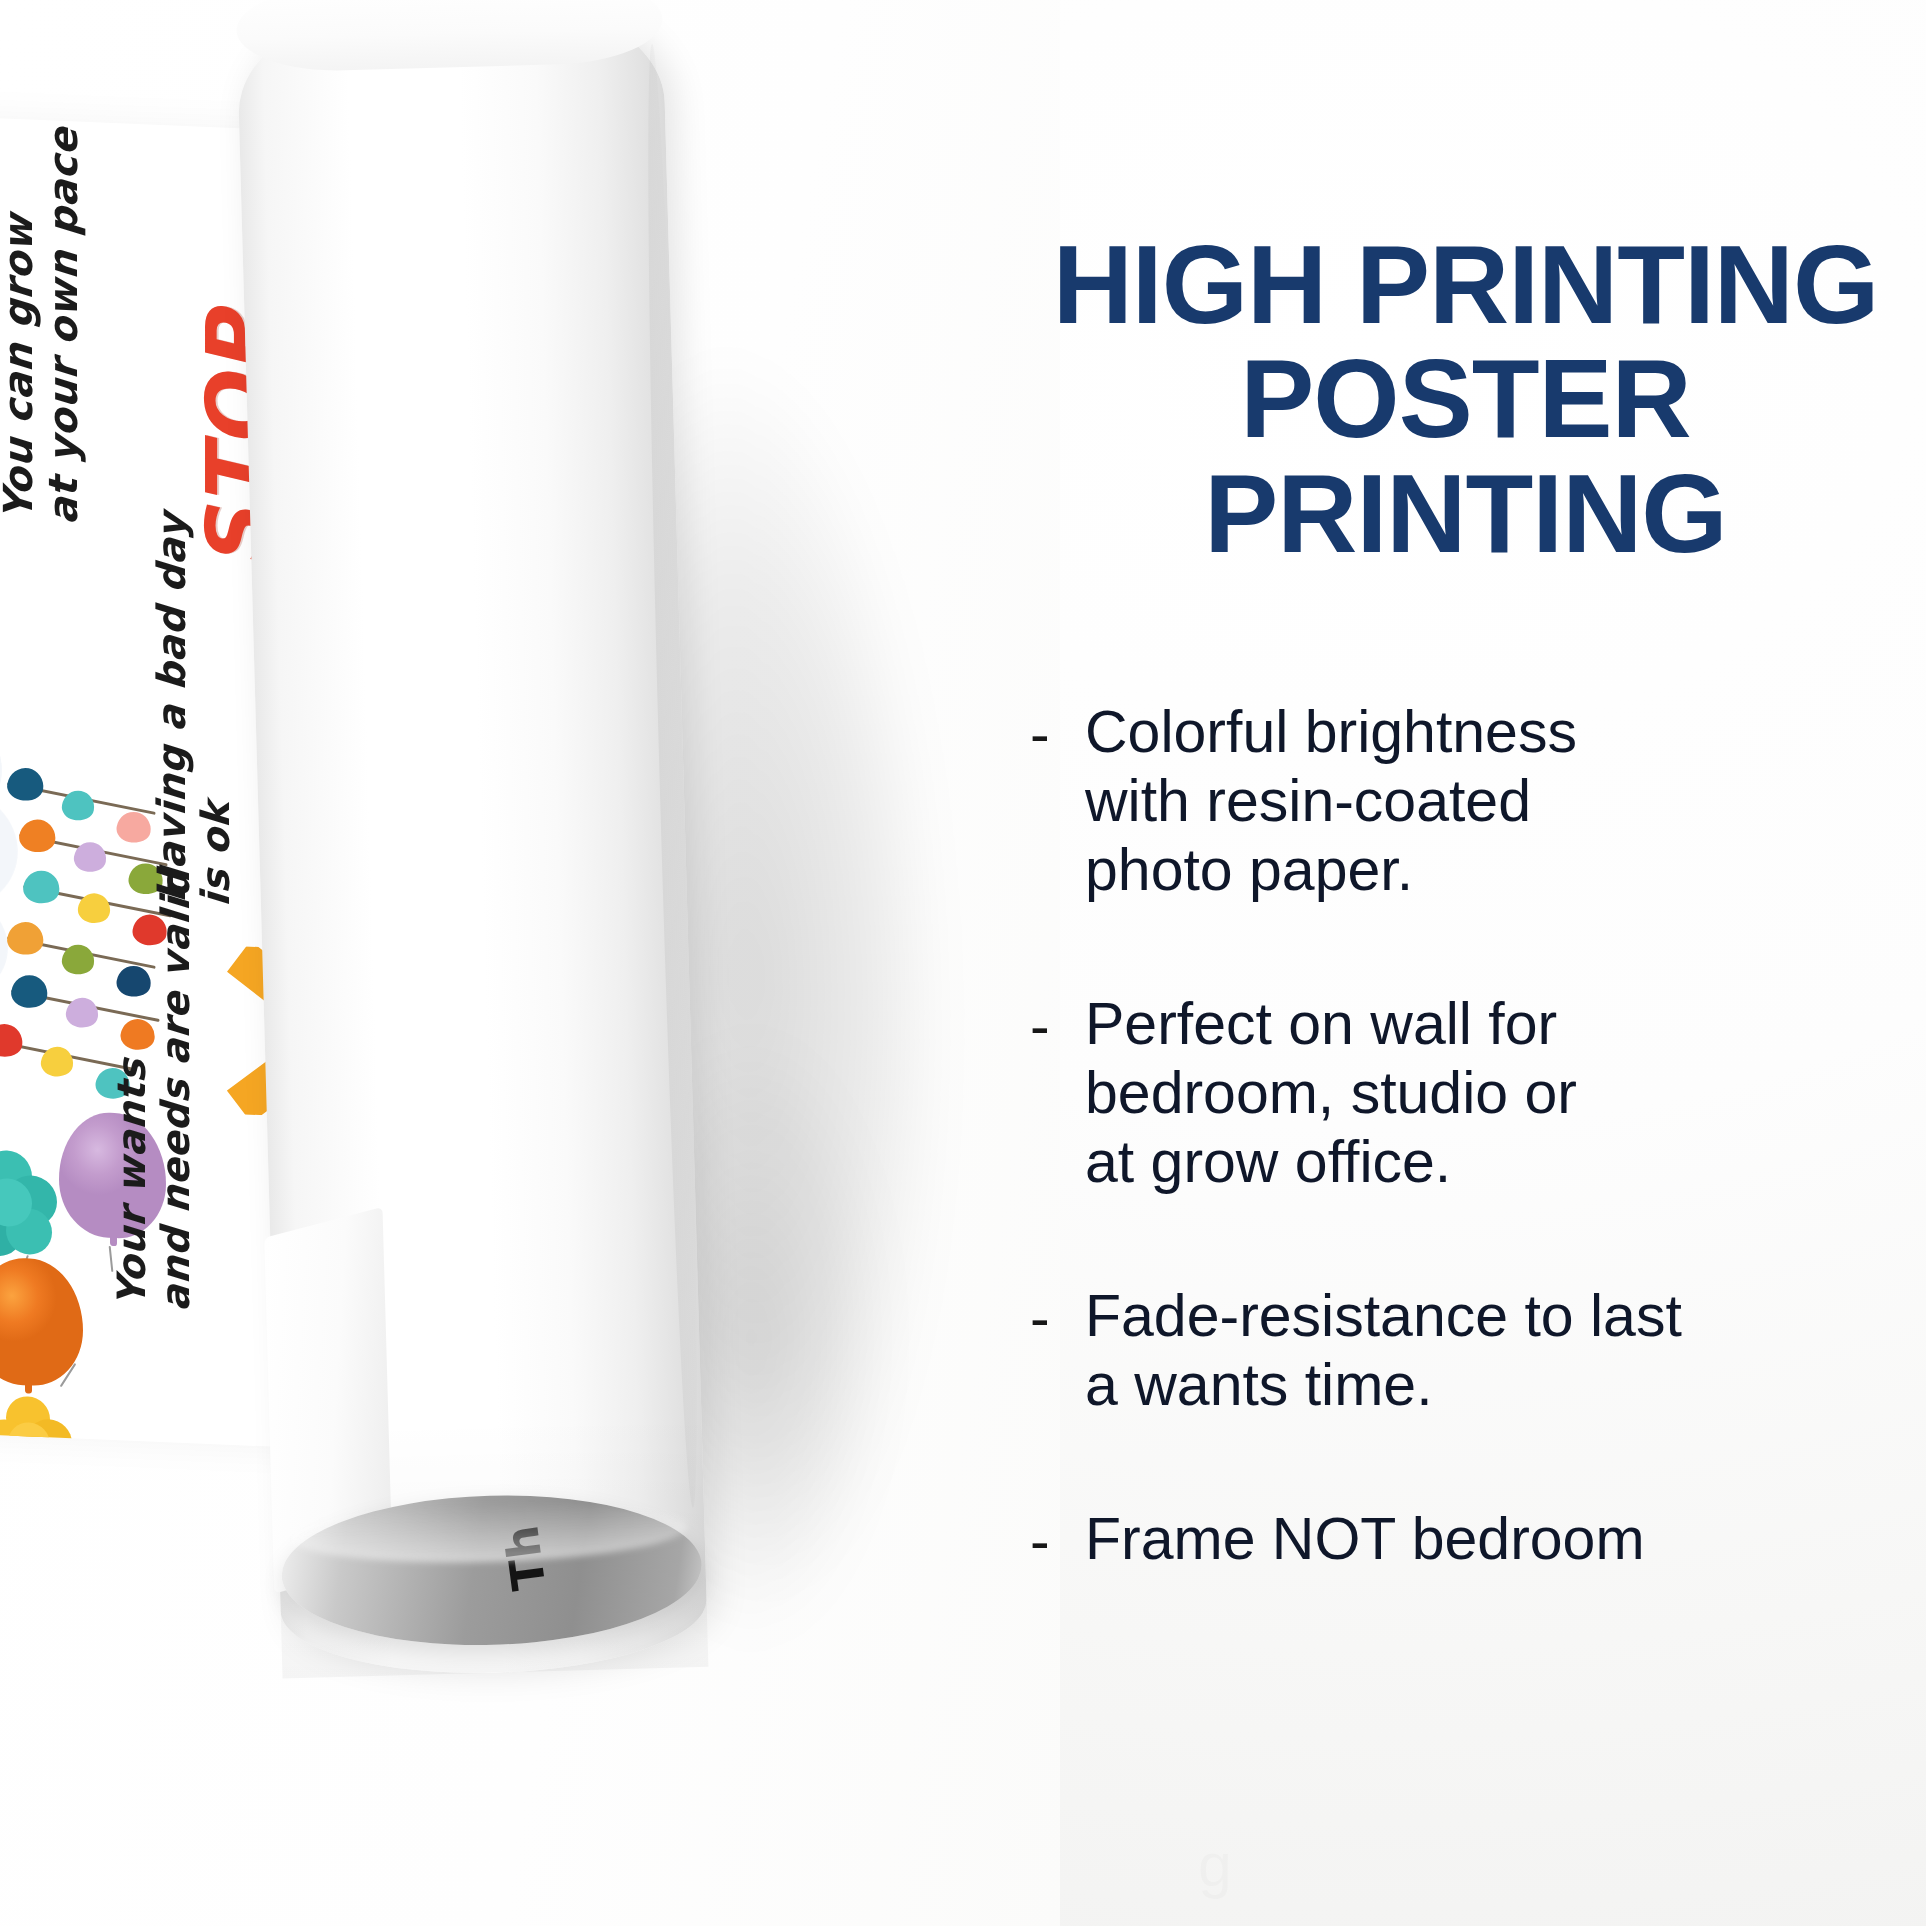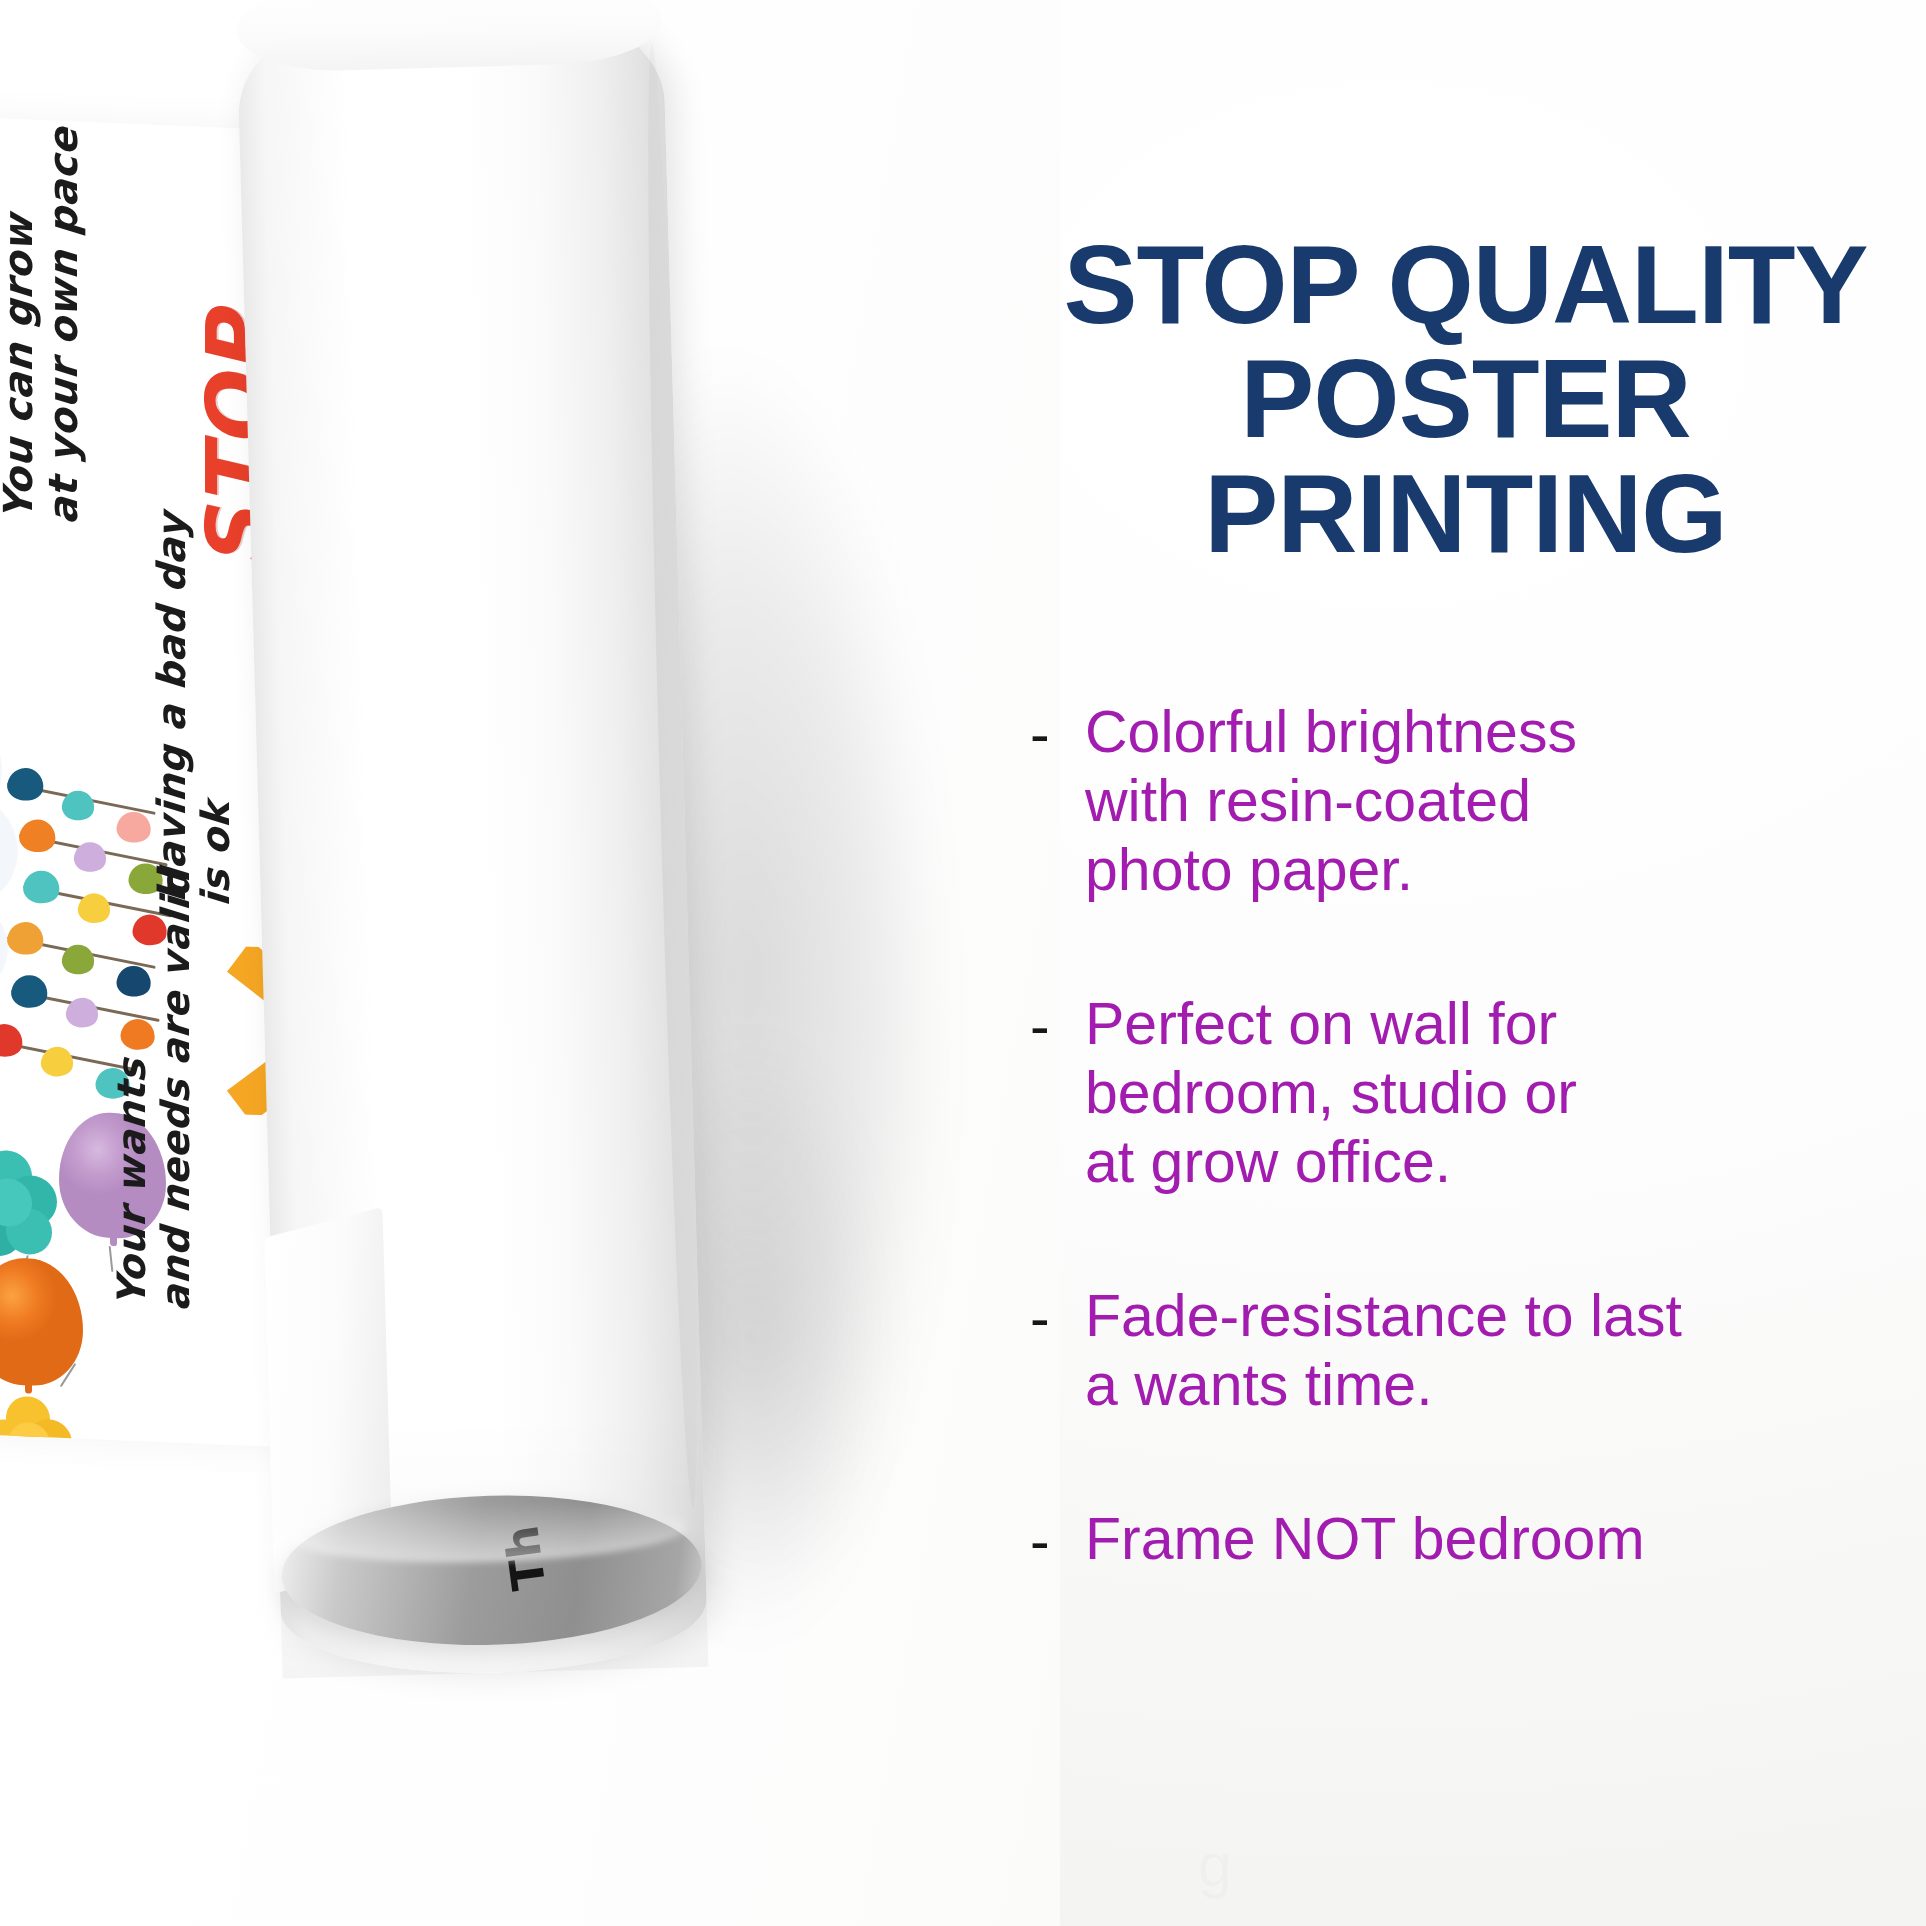--- a/index.html
+++ b/index.html
@@ -184,21 +184,21 @@
   }
   .bullet-dash{
     color:#171717;
     font-size:59px;line-height:1.17;
     font-family:"Liberation Sans", sans-serif;
     width:55px;flex:0 0 55px;
     text-align:left;
     padding-top:2px;
   }
   .bullet-text{
-    color:#a21caf;
+    color:#0f172a;
     font-size:59px;line-height:1.17;
     font-family:"Liberation Sans", sans-serif;
     font-weight:400;
     white-space:pre-line;
   }
   .watermark{
     position:absolute;left:1198px;top:1830px;
     font-size:61px;color:rgba(0,0,0,.018);
     font-family:"Liberation Sans", sans-serif;
   }
@@ -405,21 +405,21 @@
     <div class="curl-lip"></div>
     <div class="roll-mouth">
       <div class="roll-th" style="left:212px;top:36px;transform:rotate(-96deg);">Th</div>
     </div>
     <div class="roll-mouth-hl"></div>
   </div>
 
   <div class="copy">
 
     <div class="headline">
-      <div>STOP QUALITY</div>
+      <div>HIGH PRINTING</div>
       <div>POSTER</div>
       <div>PRINTING</div>
     </div>
 
     <div class="bullets">
 
       <div class="bullet">
         <div class="bullet-dash">-</div>
         <div class="bullet-text">Colorful brightness
 with resin-coated

